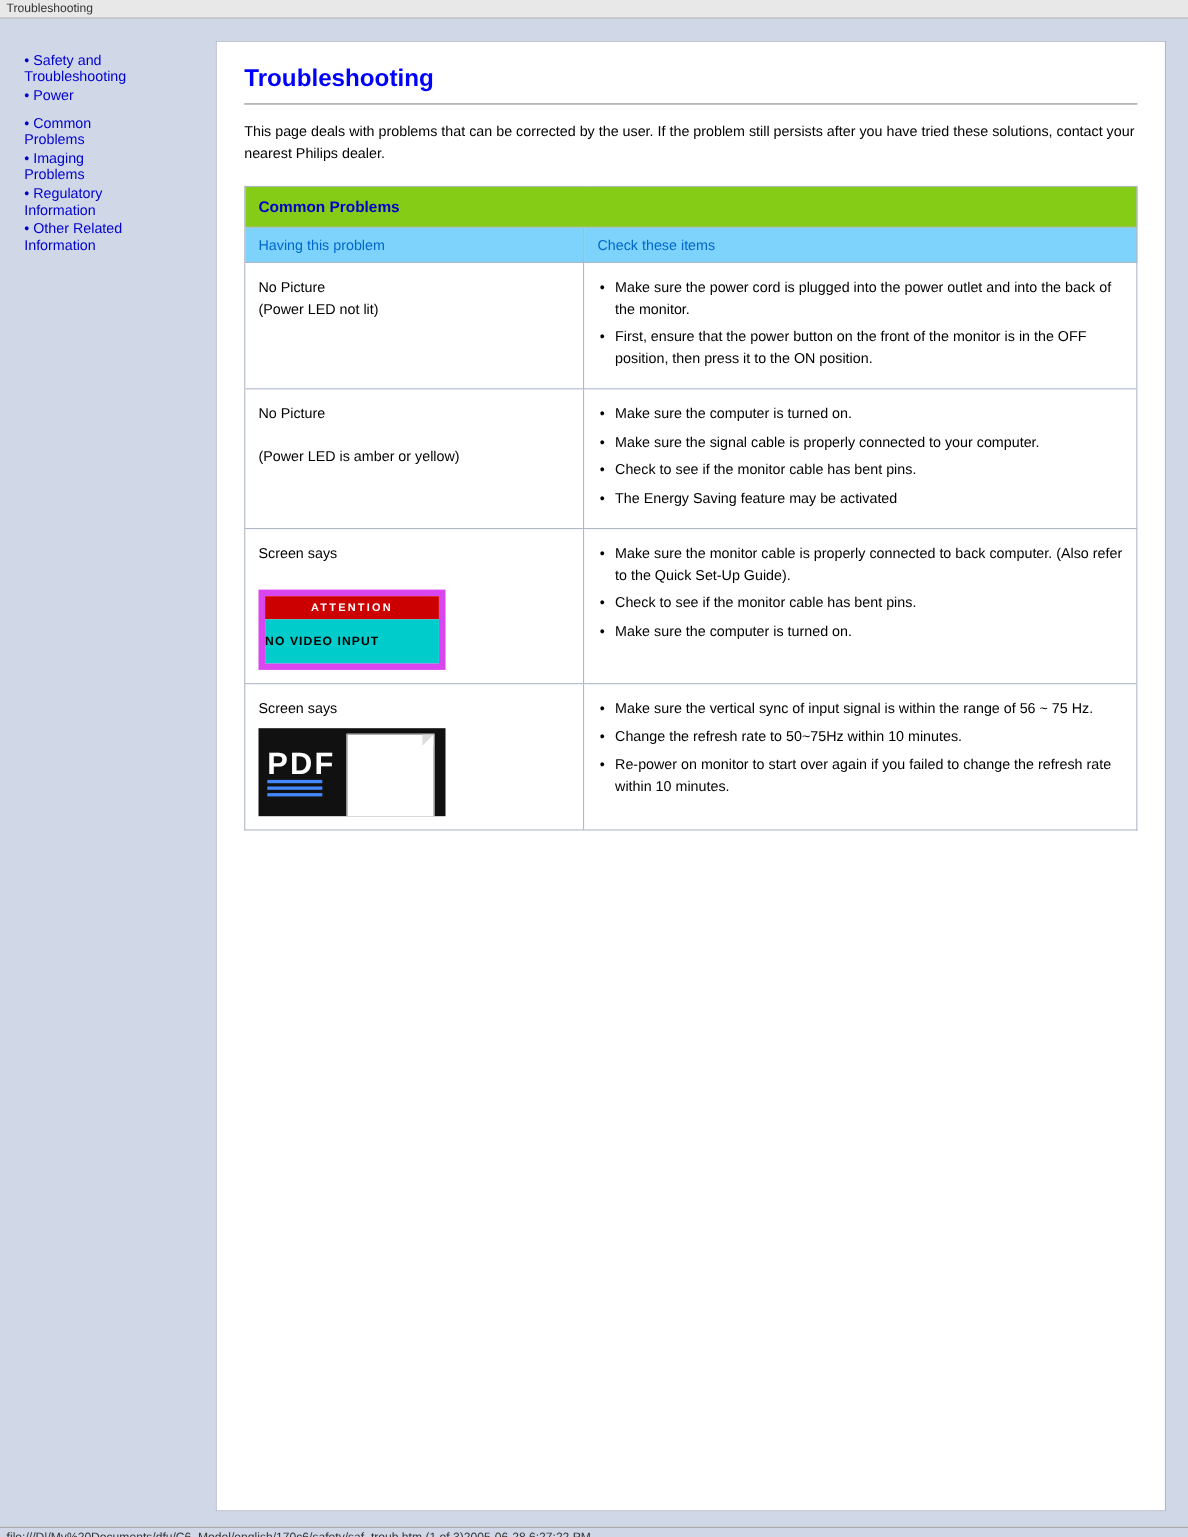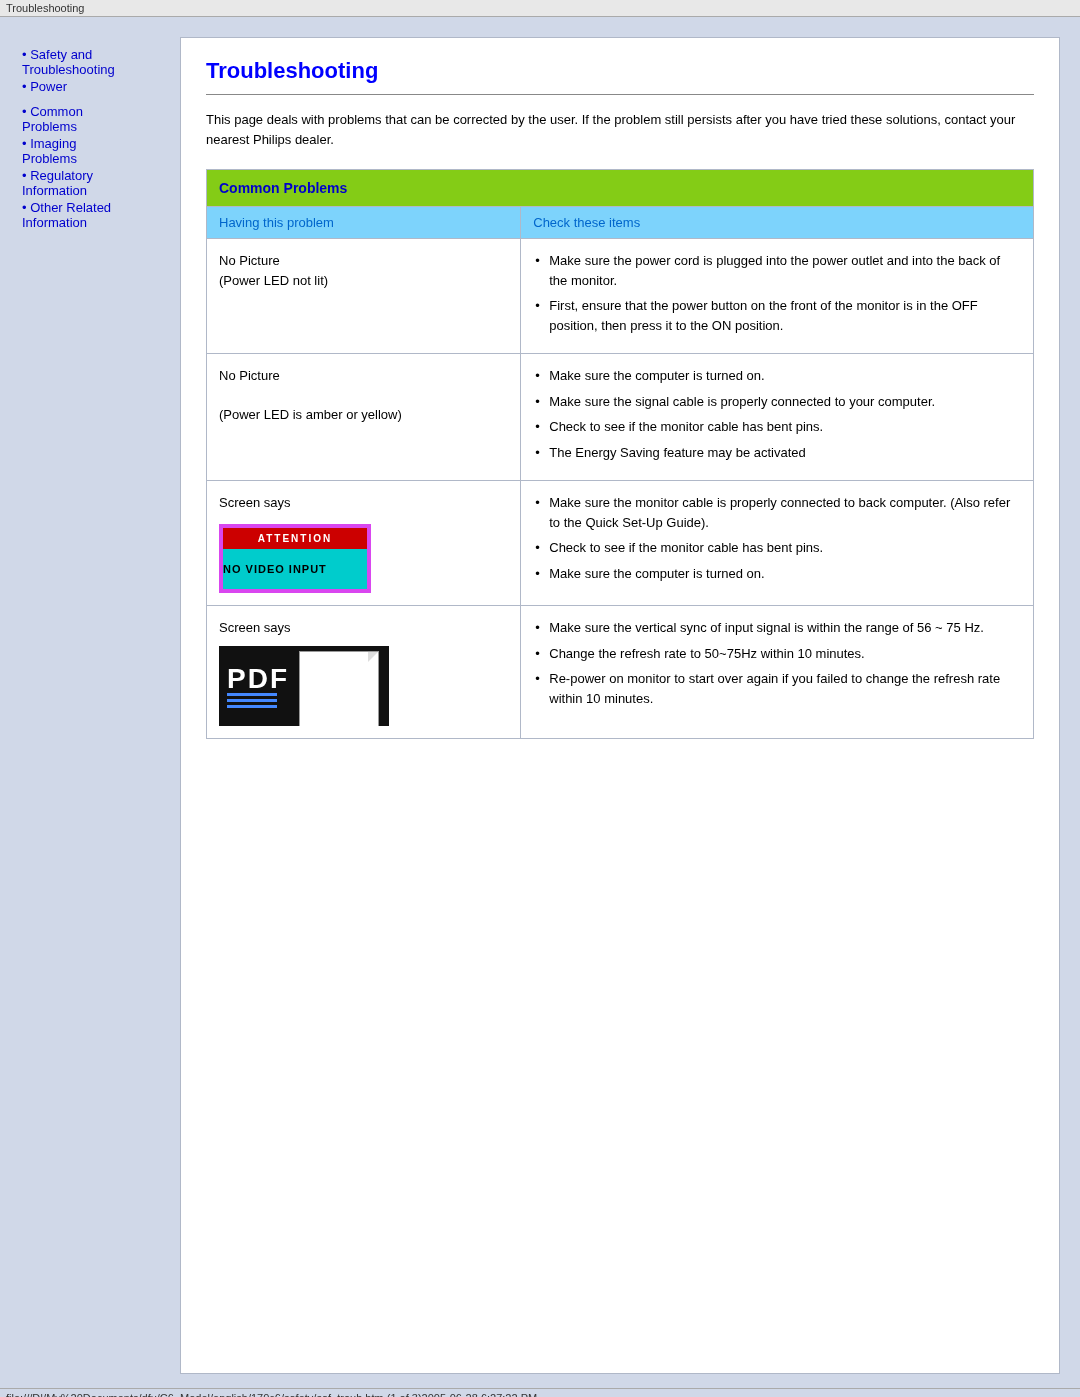--- a/index.html
+++ b/index.html
@@ -26,21 +26,21 @@
       background: #d0d8e8;
       padding: 20px 20px 10px 20px;
       display: flex;
       flex-direction: column;
       min-height: calc(1397px - 30px);
     }
 
     .content-area {
       display: flex;
       flex: 1;
-      gap: 0;
+      gap: 16px;
     }
 
     
     .sidebar {
       width: 160px;
       min-width: 160px;
       padding: 10px 0;
       font-size: 13px;
     }
 
@@ -147,23 +147,23 @@
 
     .bullet-list li::before {
       content: "•";
       position: absolute;
       left: 2px;
       color: #000;
     }
 
     
     .attention-box {
-      width: 152px;
-      border: 4px solid #d946ef;
-      margin-top: 11px;
+      width: 170px;
+      border: 6px solid #d946ef;
+      margin-top: 23px;
     }
 
     .attention-header {
       background: #cc0000;
       color: #fff;
       text-align: center;
       font-size: 10px;
       font-weight: bold;
       letter-spacing: 2px;
       padding: 3px 0;

